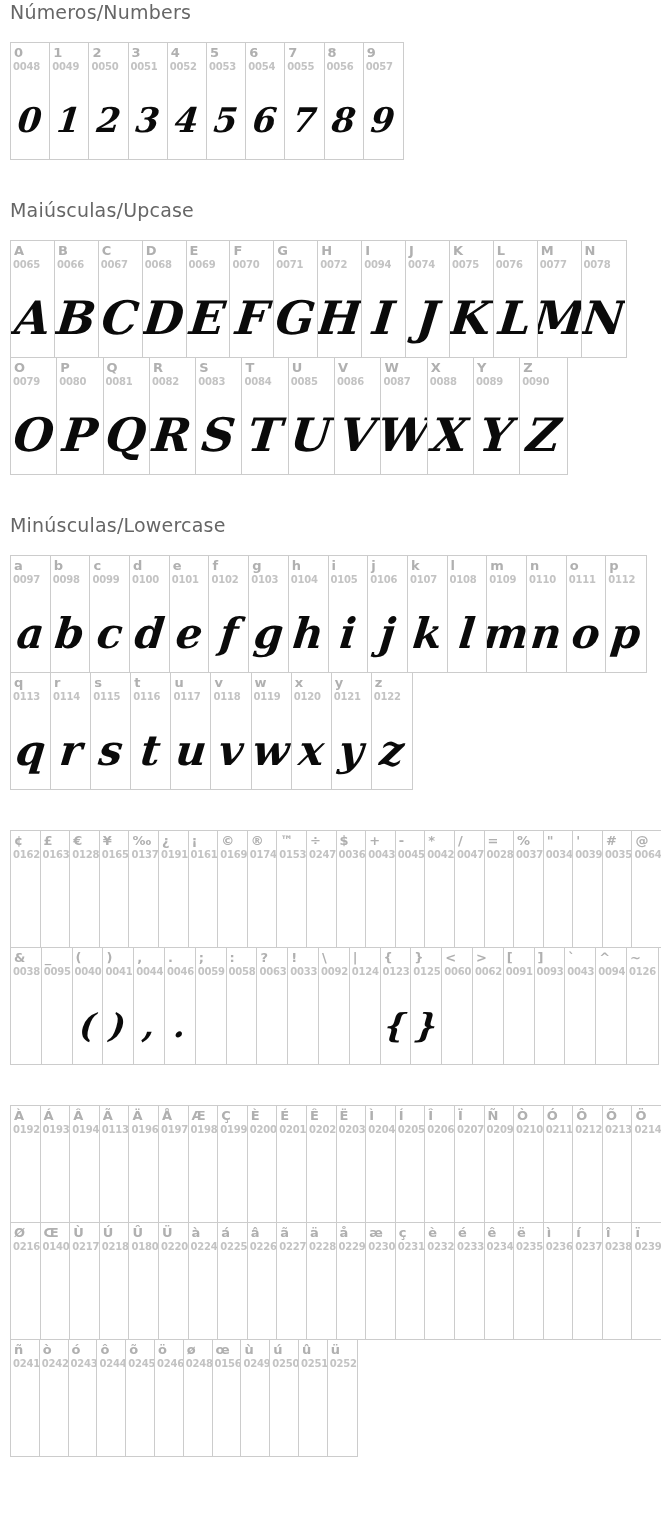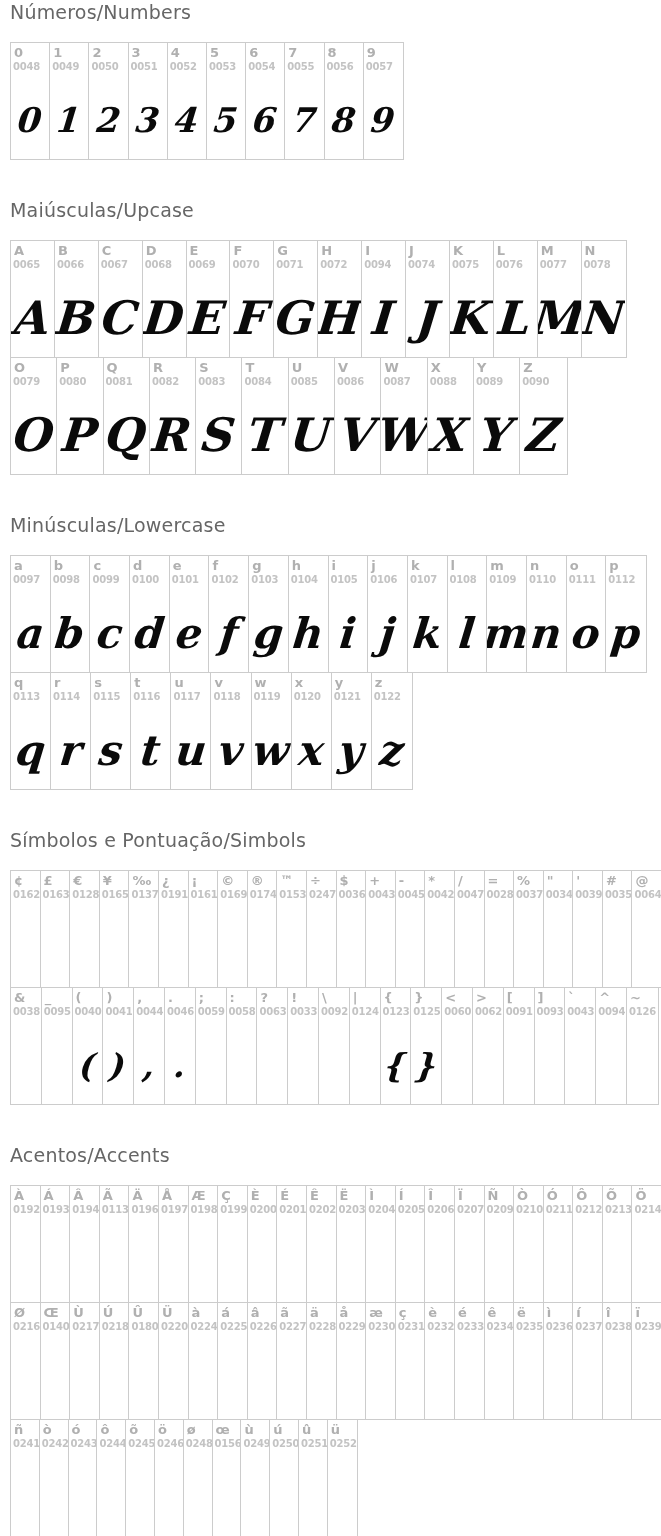--- a/index.html
+++ b/index.html
@@ -520,21 +520,20 @@
         <div class="cell" style="width: 40.1px;">
           <div class="ref">z</div>
           <div class="code">0122</div>
           <div class="glyph" style="font-size: 42px;">
             <span>z</span>
           </div>
         </div>
       </div>
     </section>
     <section class="section">
-      <h2>Símbolos e Pontuação/Simbols</h2>
       <div class="glyph-row" style="width: 653.2px;">
         <div class="cell" style="width: 29.6px;">
           <div class="ref">¢</div>
           <div class="code">0162</div>
         </div>
         <div class="cell" style="width: 29.6px;">
           <div class="ref">£</div>
           <div class="code">0163</div>
         </div>
         <div class="cell" style="width: 29.6px;">
@@ -717,21 +716,20 @@
           <div class="ref">^</div>
           <div class="code">0094</div>
         </div>
         <div class="cell" style="width: 30.8px;">
           <div class="ref">~</div>
           <div class="code">0126</div>
         </div>
       </div>
     </section>
     <section class="section">
-      <h2>Acentos/Accents</h2>
       <div class="glyph-row" style="width: 653.2px;">
         <div class="cell" style="width: 29.6px;">
           <div class="ref">À</div>
           <div class="code">0192</div>
         </div>
         <div class="cell" style="width: 29.6px;">
           <div class="ref">Á</div>
           <div class="code">0193</div>
         </div>
         <div class="cell" style="width: 29.6px;">

